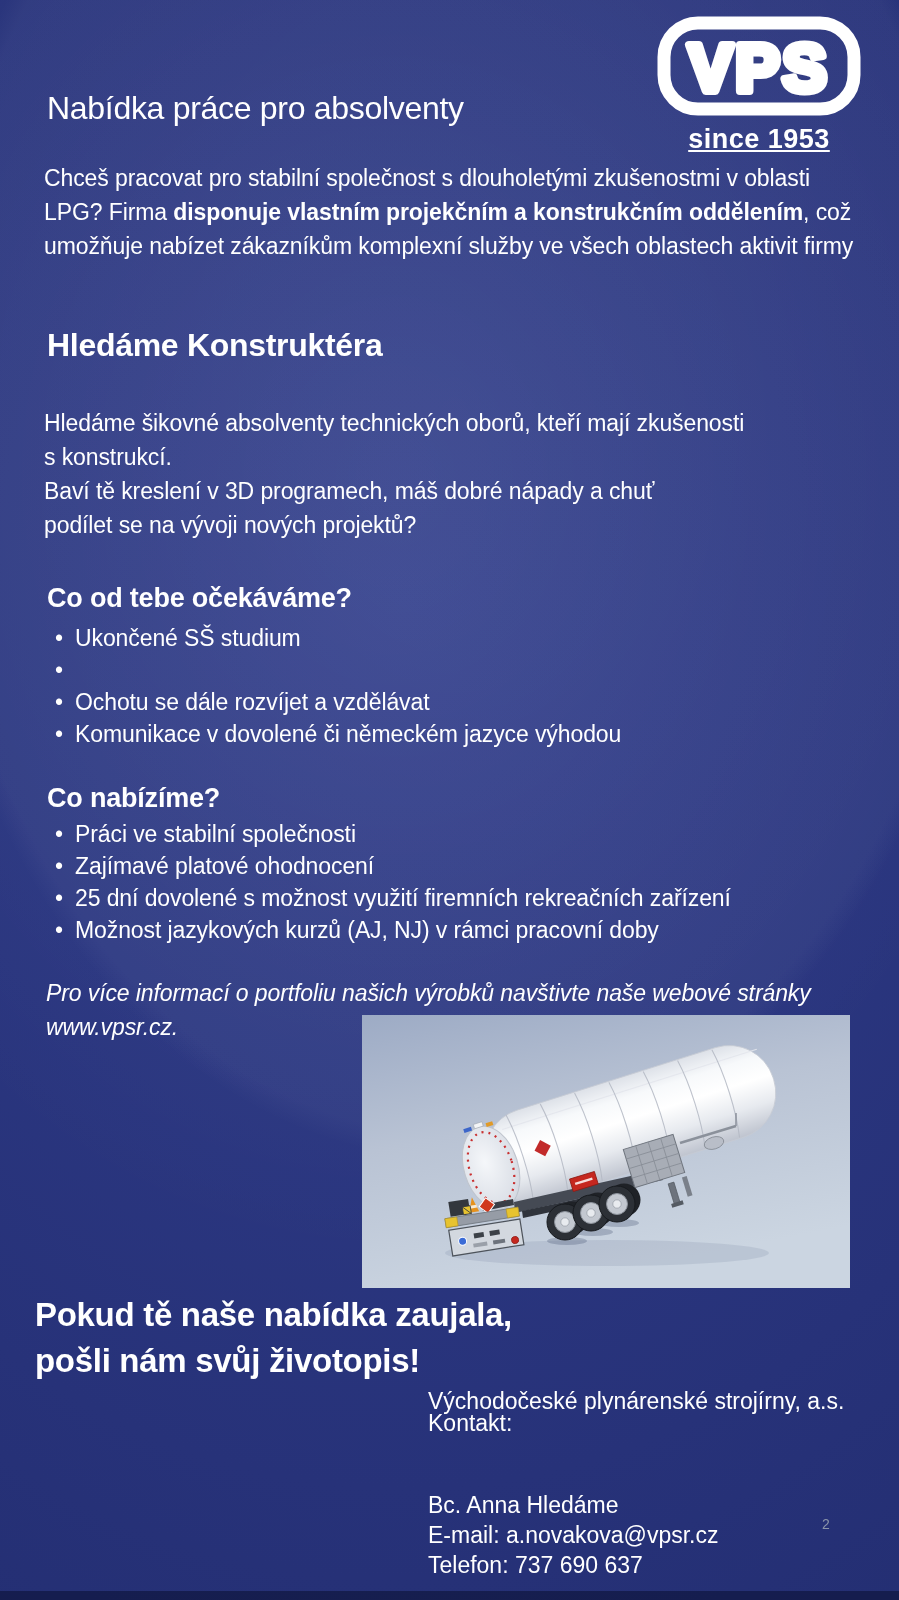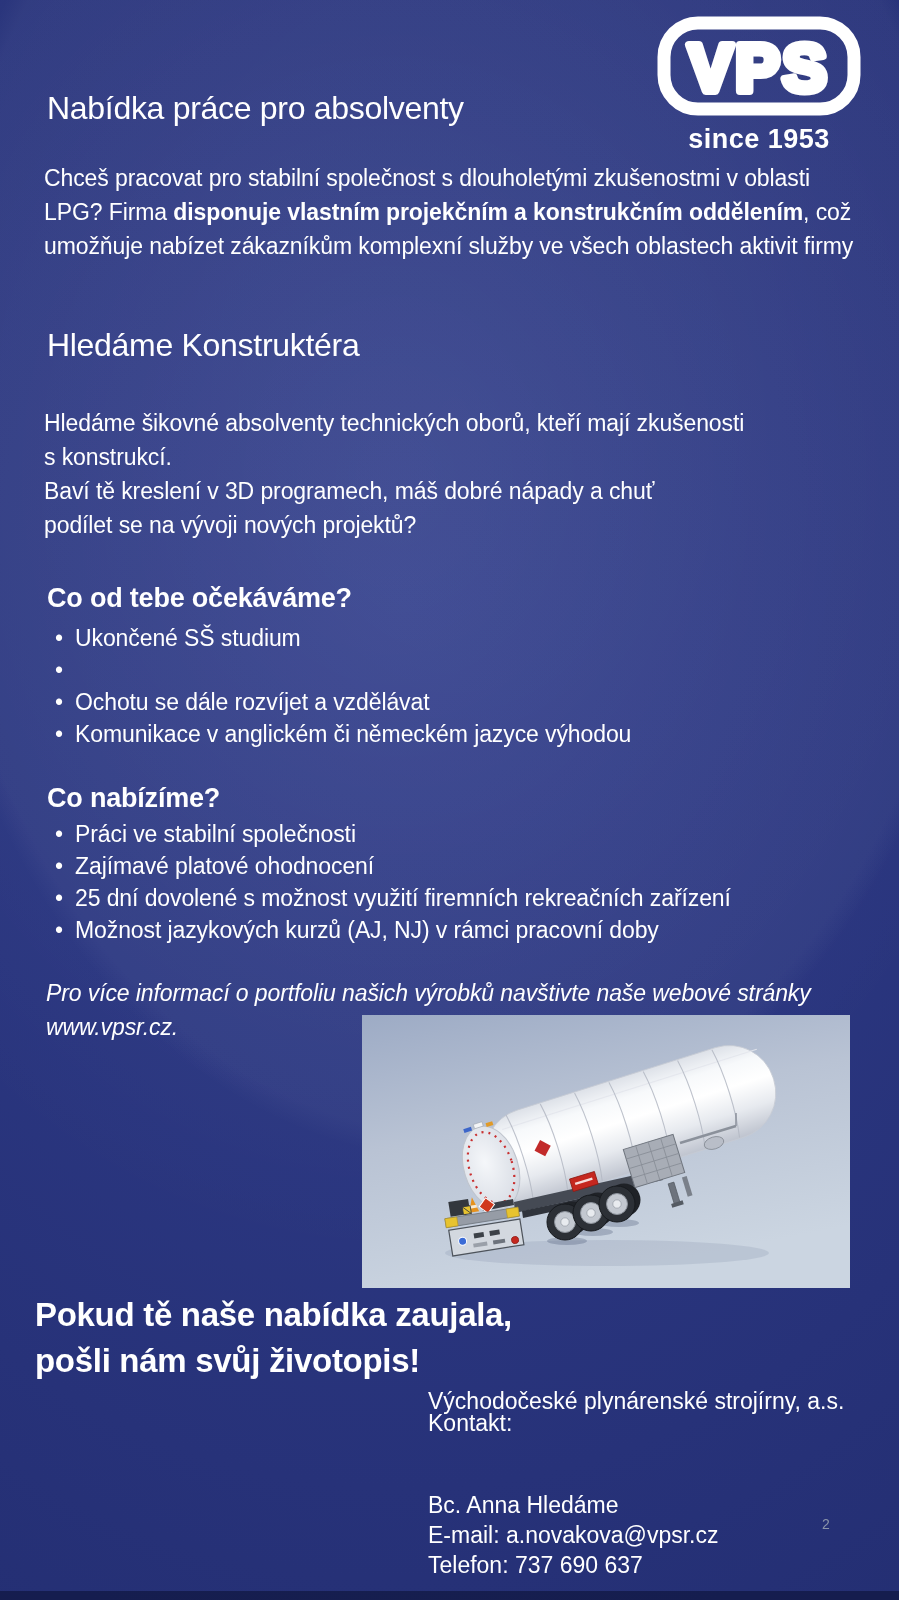--- a/index.html
+++ b/index.html
@@ -12,28 +12,28 @@
   }
   .glow{
     position:absolute;left:-22%;top:-30%;width:145%;height:112%;border-radius:50%;
     background:radial-gradient(closest-side, rgba(255,255,255,0.045), rgba(255,255,255,0.035) 80%, rgba(255,255,255,0) 83%);
     pointer-events:none;
   }
   .bottom-shade{position:absolute;left:0;right:0;bottom:0;height:9px;background:rgba(10,14,48,0.55);}
   .abs{position:absolute;}
   .line{position:absolute;white-space:nowrap;}
   .title{font-size:32px;font-weight:normal;letter-spacing:-0.3px;}
-  .h2{font-size:32px;font-weight:normal;letter-spacing:-0.3px;}
+  .h2{font-size:32px;font-weight:bold;letter-spacing:-0.3px;}
   .h3{font-size:27px;font-weight:bold;letter-spacing:-0.2px;}
   .body-t{font-size:23px;letter-spacing:-0.1px;}
   .italic-t{font-style:italic;}
   .cta-t{font-size:33px;font-weight:bold;letter-spacing:-0.3px;}
   .contact-t{font-size:23px;}
   .pagenum{font-size:14px;color:#8b94aa;}
-  .logo-wrap{position:absolute;left:656px;top:16px;width:206px;text-align:center;}
+  .logo-wrap{position:absolute;left:656px;top:16px;width:206px;text-align:center;text-decoration:underline;}
   .logo-tagline{font-size:27px;font-weight:bold;margin-top:4px;letter-spacing:0.5px;text-align:center;}
   ul.plain{list-style:none;margin:0;padding:0;}
   ul.plain li{height:32px;line-height:32px;display:flex;}
   ul.plain .dot{width:31px;padding-left:11px;box-sizing:border-box;}
 </style>
 </head>
 <body>
 
 <div class="slide">
   <div class="glow"></div>
@@ -67,21 +67,21 @@
       </li>
     <li>
         <span class="dot">•</span>
       </li>
     <li>
         <span class="dot">•</span>
         <span>Ochotu se dále rozvíjet a vzdělávat</span>
       </li>
     <li>
         <span class="dot">•</span>
-        <span>Komunikace v anglickém či německém jazyce výhodou</span>
+        <span>Komunikace v dovolené či německém jazyce výhodou</span>
       </li>
   </ul>
 
   <div class="line h3" style="left:47px;top:783px;">Co nabízíme?</div>
   <ul class="plain abs body-t" style="left:44px;top:818px;">
     <li>
         <span class="dot">•</span>
         <span>Práci ve stabilní společnosti</span>
       </li>
     <li>

